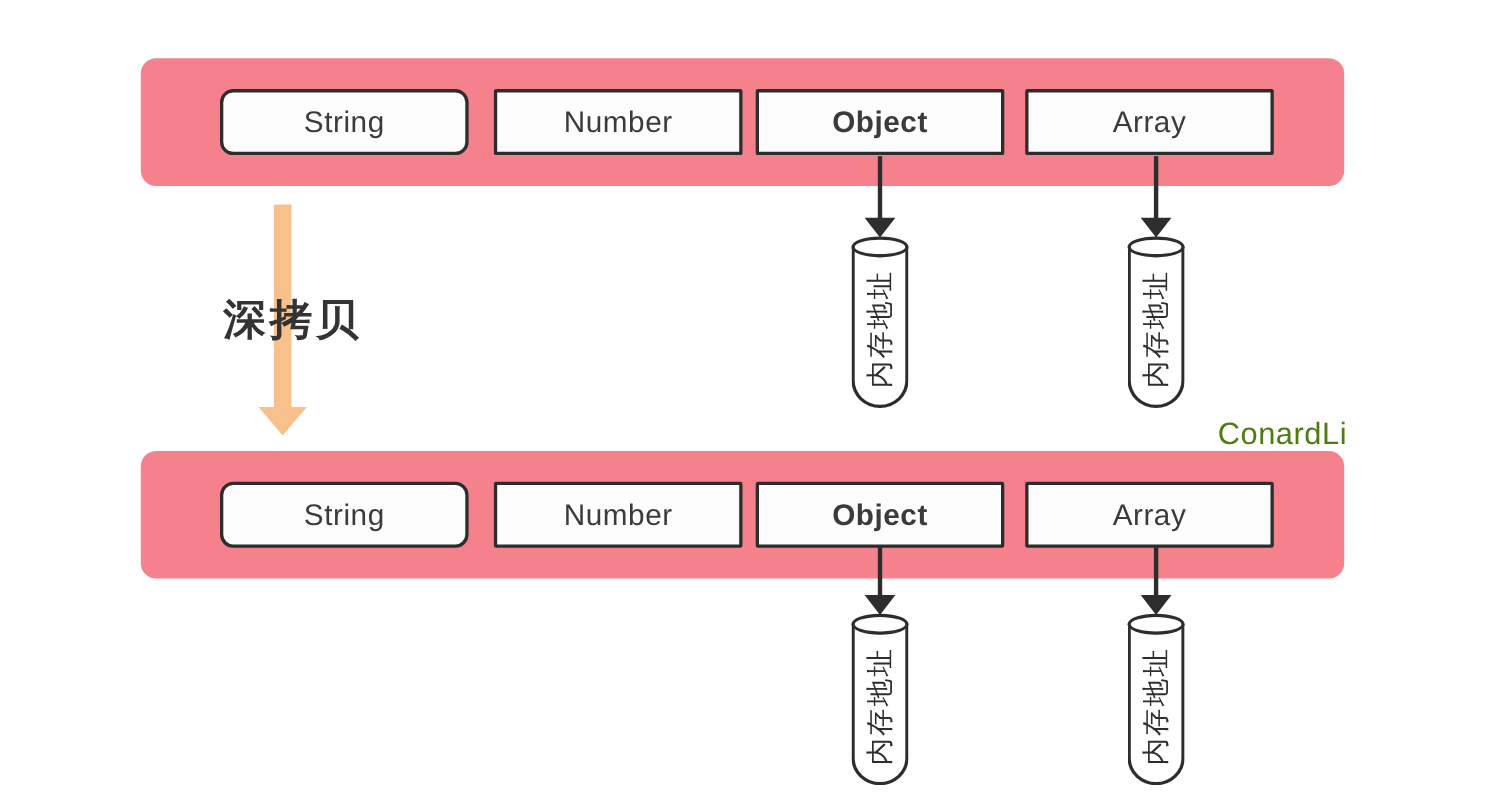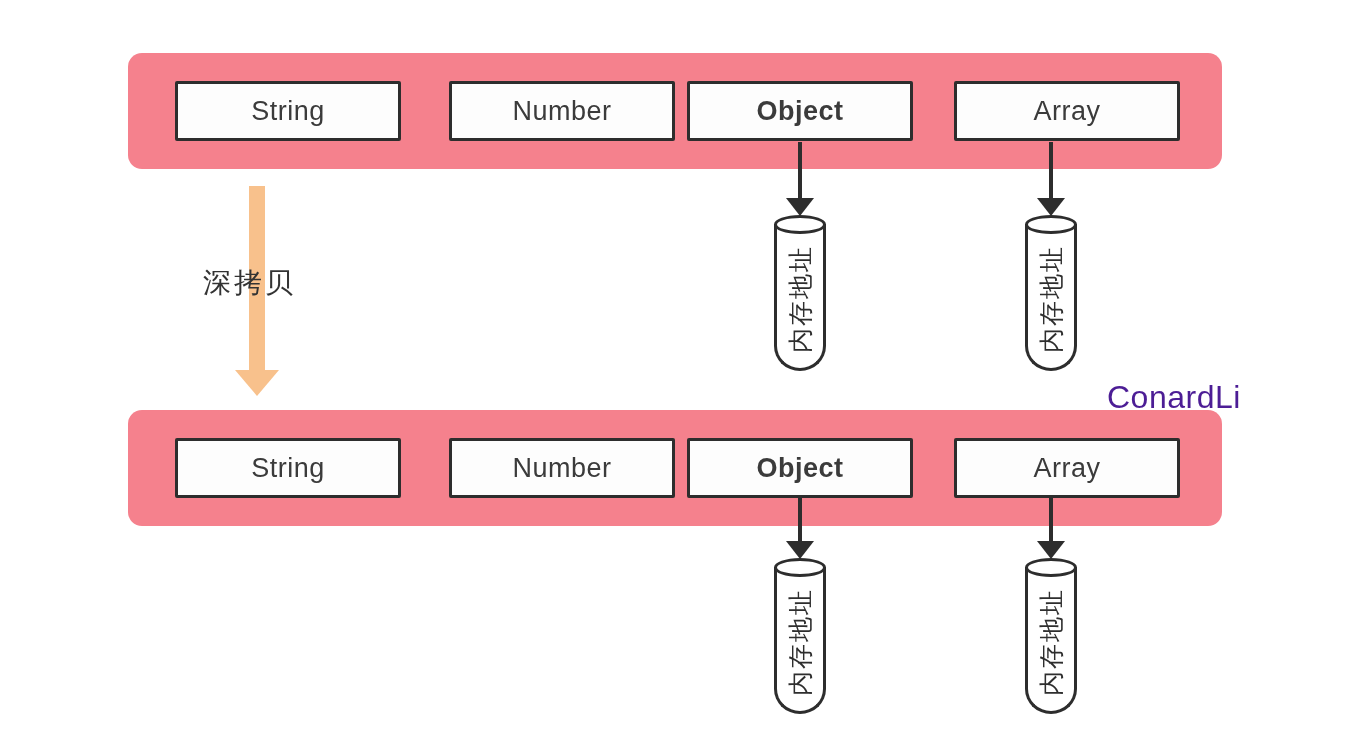--- a/index.html
+++ b/index.html
@@ -24,24 +24,24 @@
     position:absolute;top:28px;
     width:226px;height:60px;
     box-sizing:border-box;
     background:#FDFDFD;
     border:3px solid var(--color-ink,#2D2D2D);
     border-radius:2px;
     display:flex;align-items:center;justify-content:center;
     font-size:27px;color:var(--color-text,#3B3B3B);
     letter-spacing:0.5px;
   }
-  .pos-0{left:47px;}
+  .pos-0{left:72px;border-radius:12px;}
   .pos-1{left:321px;}
   .pos-2{left:559px;font-weight:bold;}
-  .pos-3{left:826px;}
+  .pos-3{left:804px;}
   
   .ptr-arrow{position:absolute;width:28px;}
   .ptr-arrow .shaft{
     position:absolute;left:12px;top:0;
     width:4px;background:var(--color-ink,#2D2D2D);
   }
   .ptr-arrow .head{
     position:absolute;left:0;bottom:0;
     width:0;height:0;
     border-left:14px solid transparent;
@@ -94,27 +94,27 @@
   }
   .copy-arrow .chead{
     position:absolute;left:0;top:184px;
     width:0;height:0;
     border-left:22px solid transparent;
     border-right:22px solid transparent;
     border-top:26px solid var(--color-orange,#F8C18C);
   }
   .copy-label{
     position:absolute;left:203px;top:264px;
-    font-size:28px;font-weight:400;
+    font-size:39px;font-weight:700;
     color:#333333;letter-spacing:3px;
     z-index:5;
   }
   .watermark{
     position:absolute;left:1107px;top:379px;
-    font-size:32px;color:#4c1d95;
+    font-size:28px;color:#4d7c0f;
     letter-spacing:0.5px;
     text-align:right;
   }
 </style>
 </head>
 <body>
 
 <div class="canvas">
 
   <div class="bar source">

